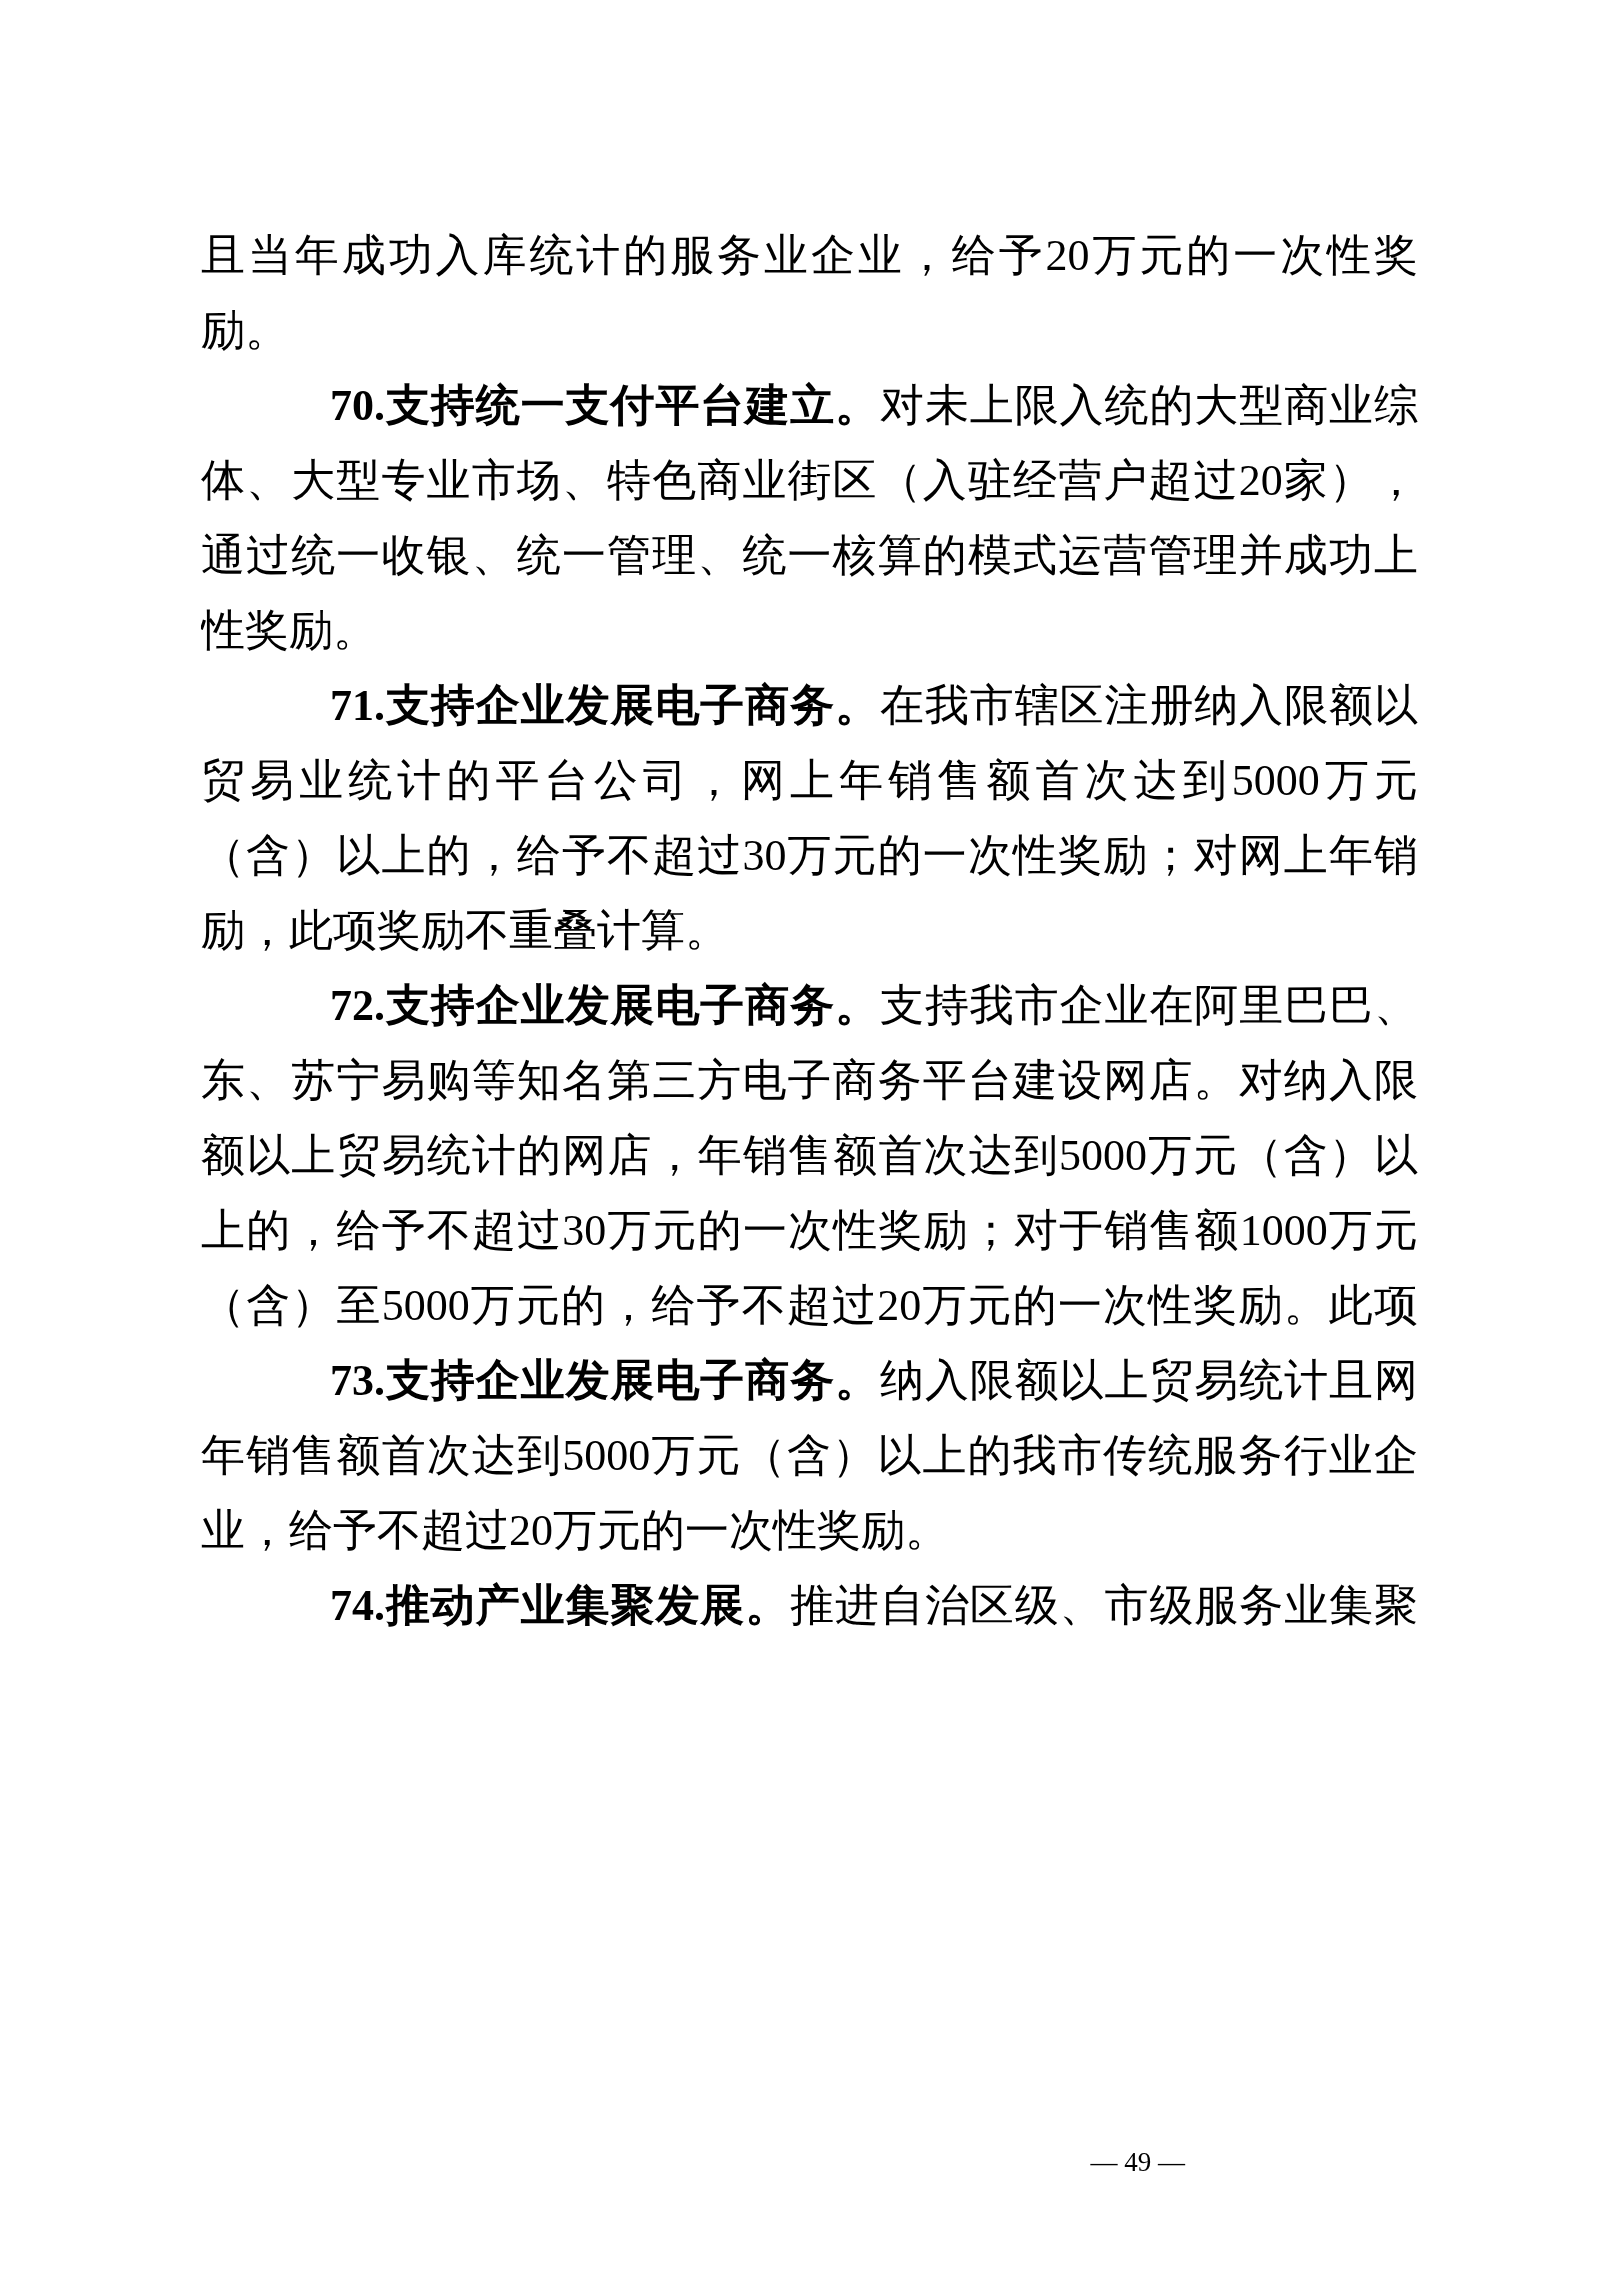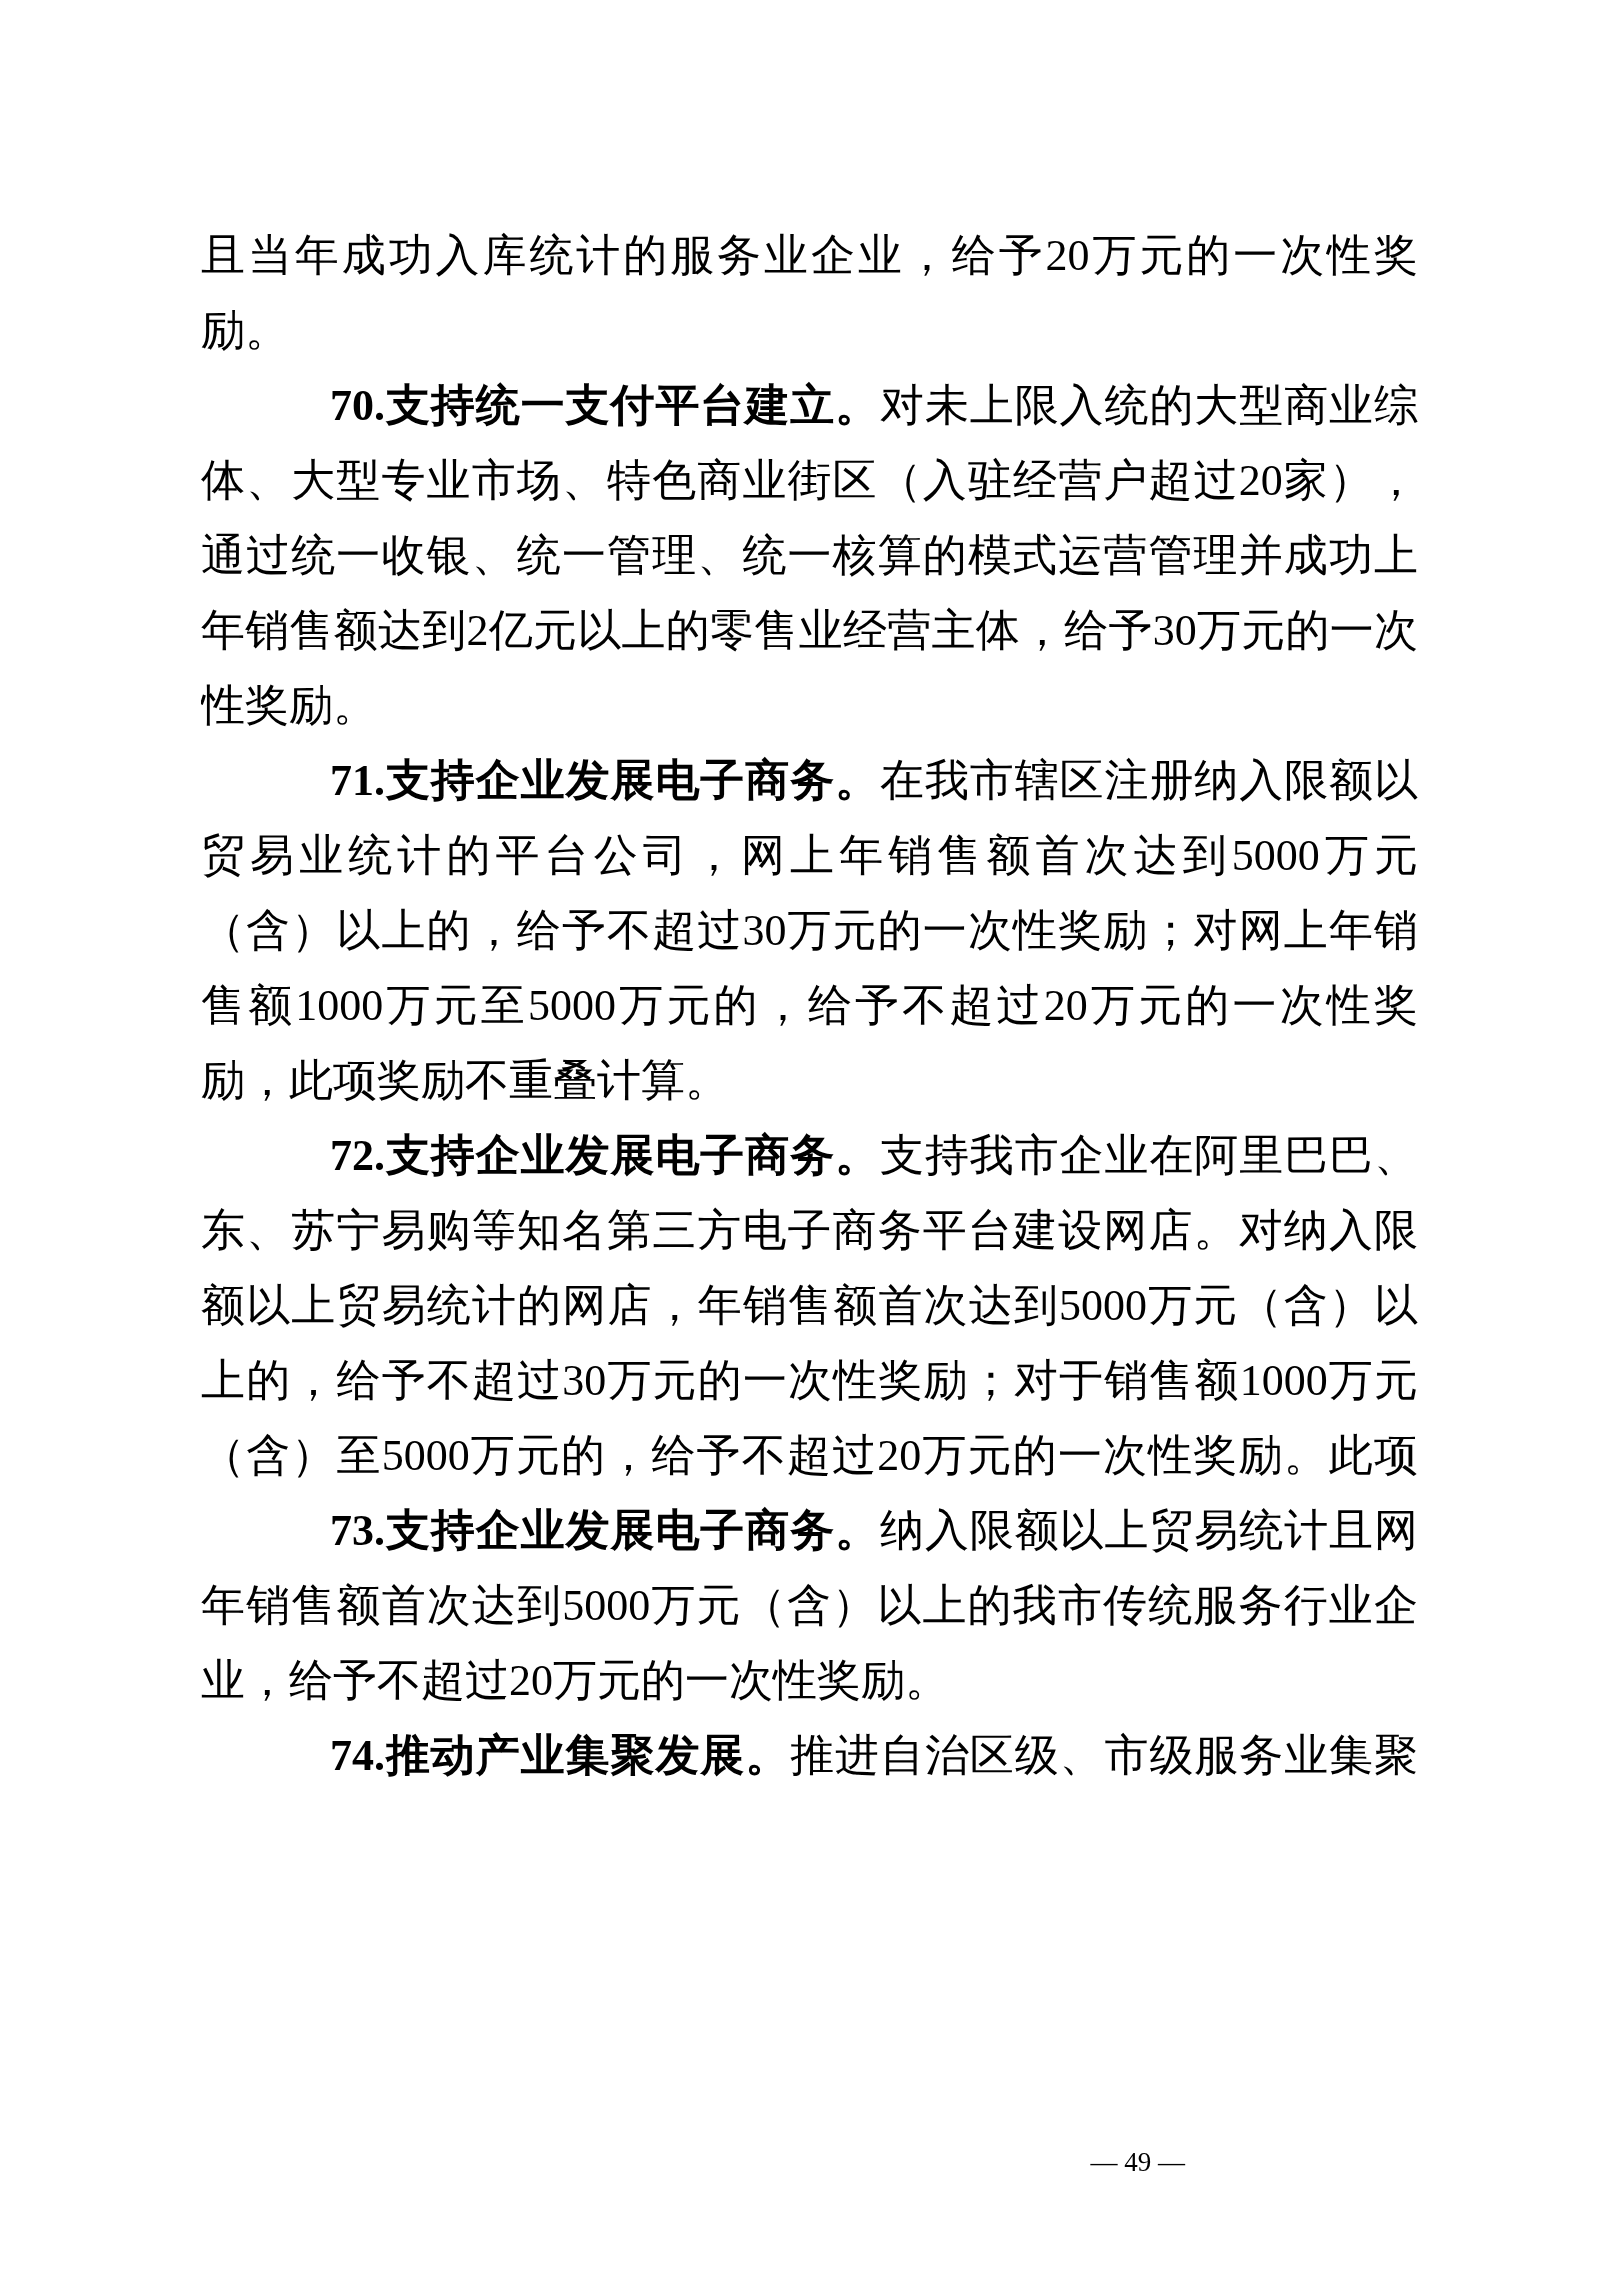--- a/index.html
+++ b/index.html
@@ -55,26 +55,24 @@
 </head>
 <body>
 
 <div class="page">
   <div class="doc-body">
       <div class="line just"><span>且当年成功入库统计的服务业企业，给予20万元的一次性奖</span></div>
       <div class="line"><span>励。</span></div>
       <div class="line just ind"><span class="lead">70.支持统一支付平台建立。</span><span>对未上限入统的大型商业综合</span></div>
       <div class="line just"><span>体、大型专业市场、特色商业街区（入驻经营户超过20家），</span></div>
       <div class="line just"><span>通过统一收银、统一管理、统一核算的模式运营管理并成功上</span></div>
-      <div class="line just"><span>年销售额达到2亿元以上的零售业经营主体，给予30万元的一次</span></div>
       <div class="line"><span>性奖励。</span></div>
       <div class="line just ind"><span class="lead">71.支持企业发展电子商务。</span><span>在我市辖区注册纳入限额以上</span></div>
       <div class="line just"><span>贸易业统计的平台公司，网上年销售额首次达到5000万元</span></div>
       <div class="line just"><span>（含）以上的，给予不超过30万元的一次性奖励；对网上年销</span></div>
-      <div class="line just"><span>售额1000万元至5000万元的，给予不超过20万元的一次性奖</span></div>
       <div class="line"><span>励，此项奖励不重叠计算。</span></div>
       <div class="line just ind"><span class="lead">72.支持企业发展电子商务。</span><span>支持我市企业在阿里巴巴、京</span></div>
       <div class="line just"><span>东、苏宁易购等知名第三方电子商务平台建设网店。对纳入限</span></div>
       <div class="line just"><span>额以上贸易统计的网店，年销售额首次达到5000万元（含）以</span></div>
       <div class="line just"><span>上的，给予不超过30万元的一次性奖励；对于销售额1000万元</span></div>
       <div class="line just"><span>（含）至5000万元的，给予不超过20万元的一次性奖励。此项</span></div>
       <div class="line just ind"><span class="lead">73.支持企业发展电子商务。</span><span>纳入限额以上贸易统计且网上</span></div>
       <div class="line just"><span>年销售额首次达到5000万元（含）以上的我市传统服务行业企</span></div>
       <div class="line"><span>业，给予不超过20万元的一次性奖励。</span></div>
       <div class="line just ind"><span class="lead">74.推动产业集聚发展。</span><span>推进自治区级、市级服务业集聚区</span></div>

